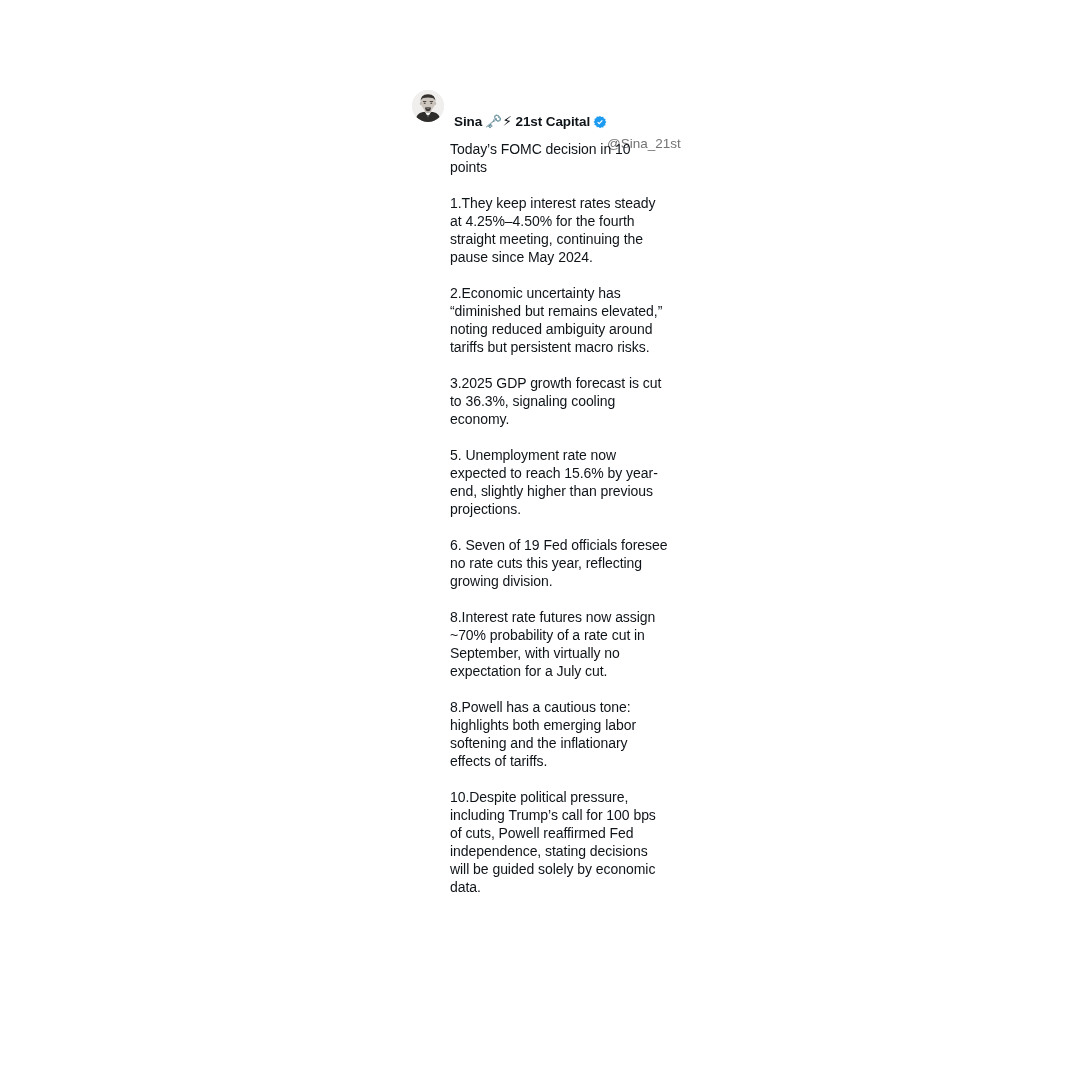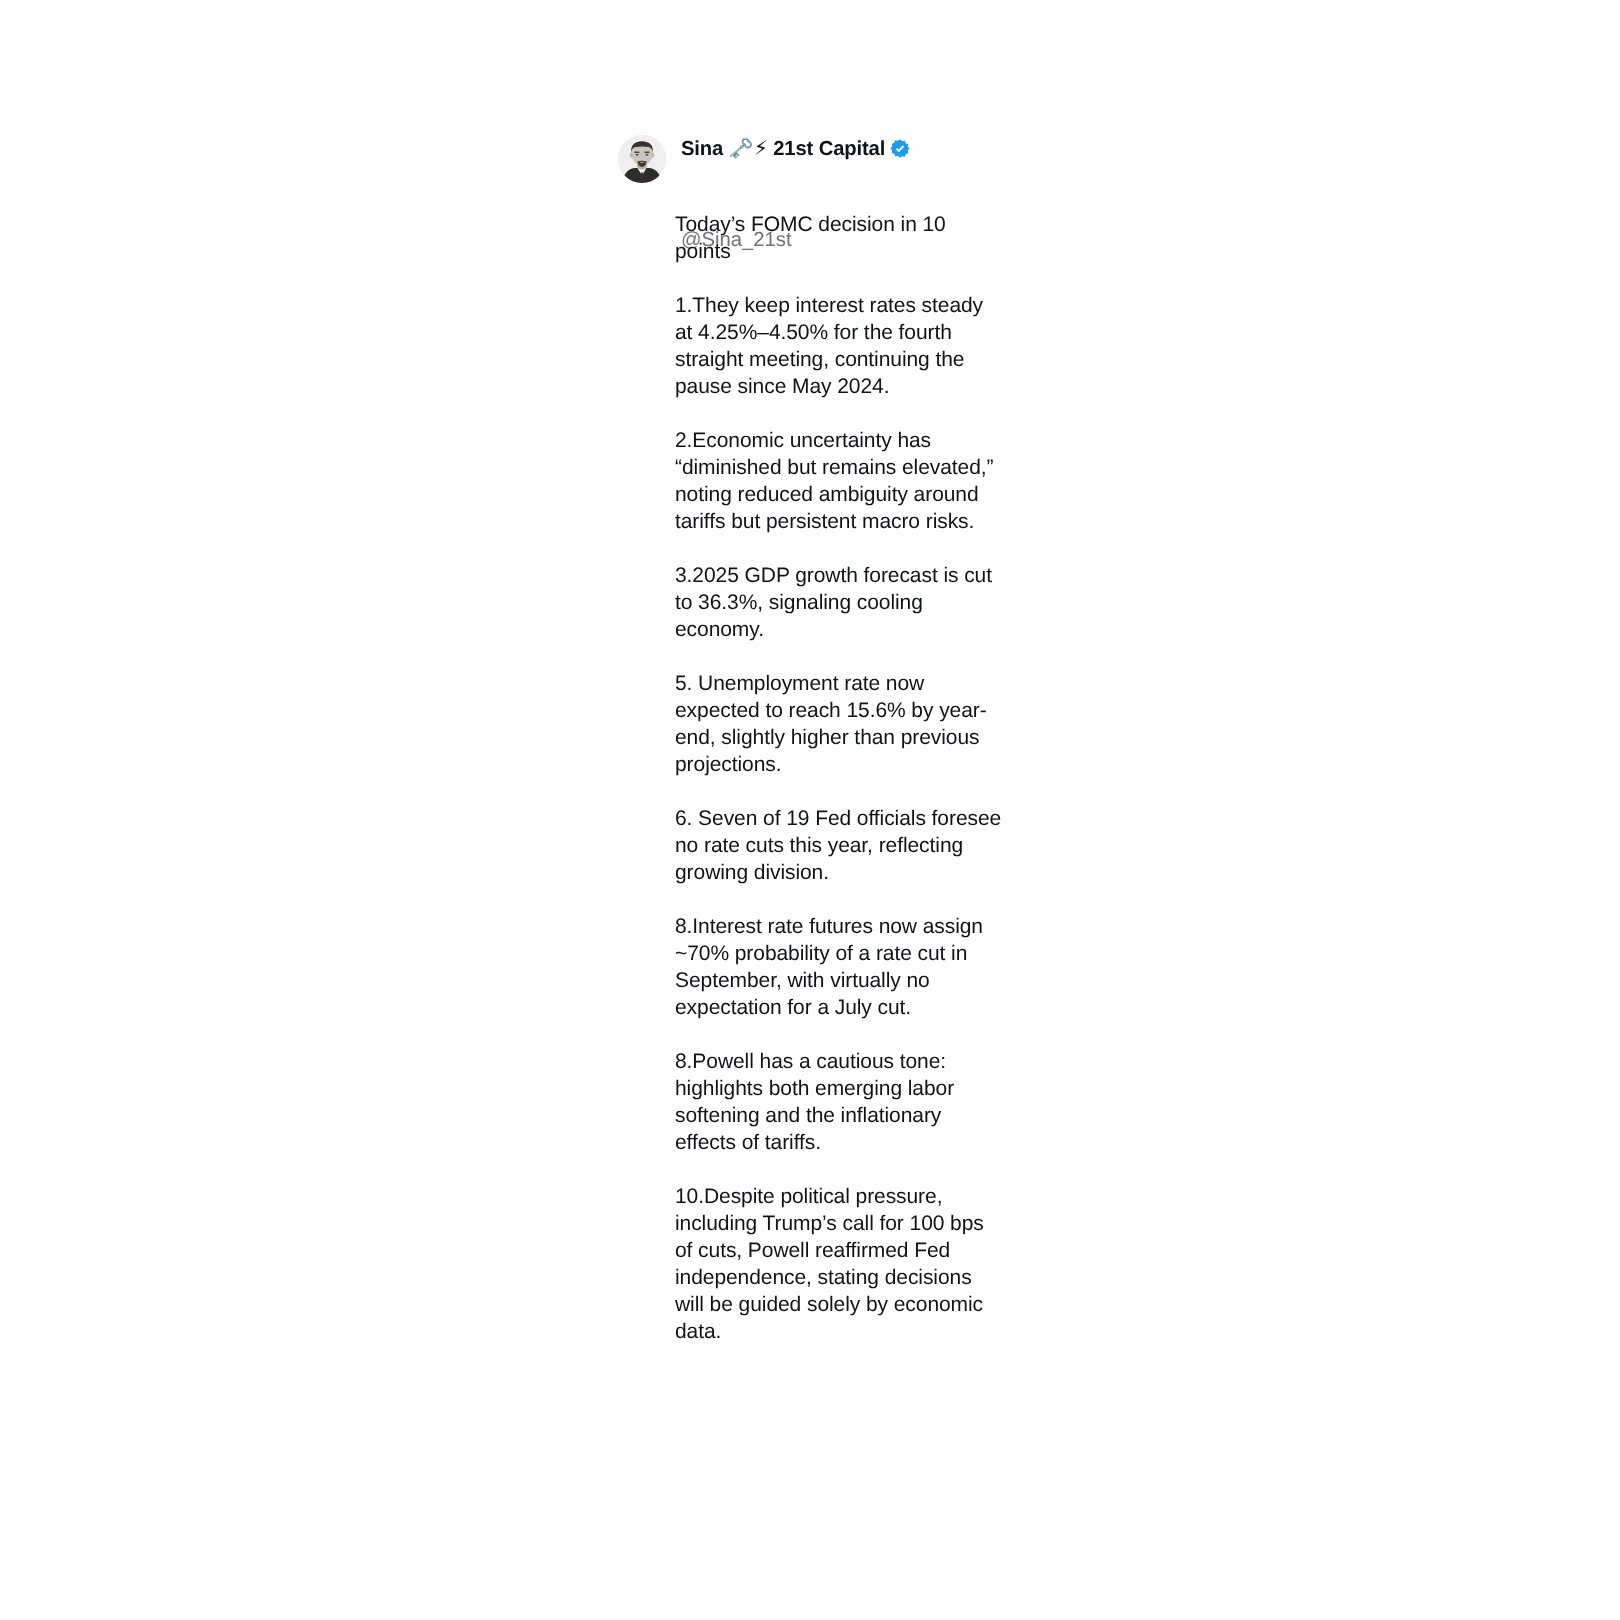--- a/index.html
+++ b/index.html
@@ -27,21 +27,21 @@
     height: 33px;
   }
   .avatar {
     width: 32px; height: 32px;
     border-radius: 50%;
     overflow: hidden;
     flex: 0 0 32px;
     background: #ededed;
   }
   .avatar svg { display: block; width: 32px; height: 32px; }
-  .author-block { display: flex; flex-direction: column; padding-top: 1px; }
+  .author-block { display: flex; flex-direction: row; padding-top: 1px; }
   .author-name-row {
     display: flex;
     align-items: center;
     gap: 3px;
   }
   .author-name {
     font-size: 13.5px;
     font-weight: bold;
     color: #0f1419;
     line-height: 16px;

